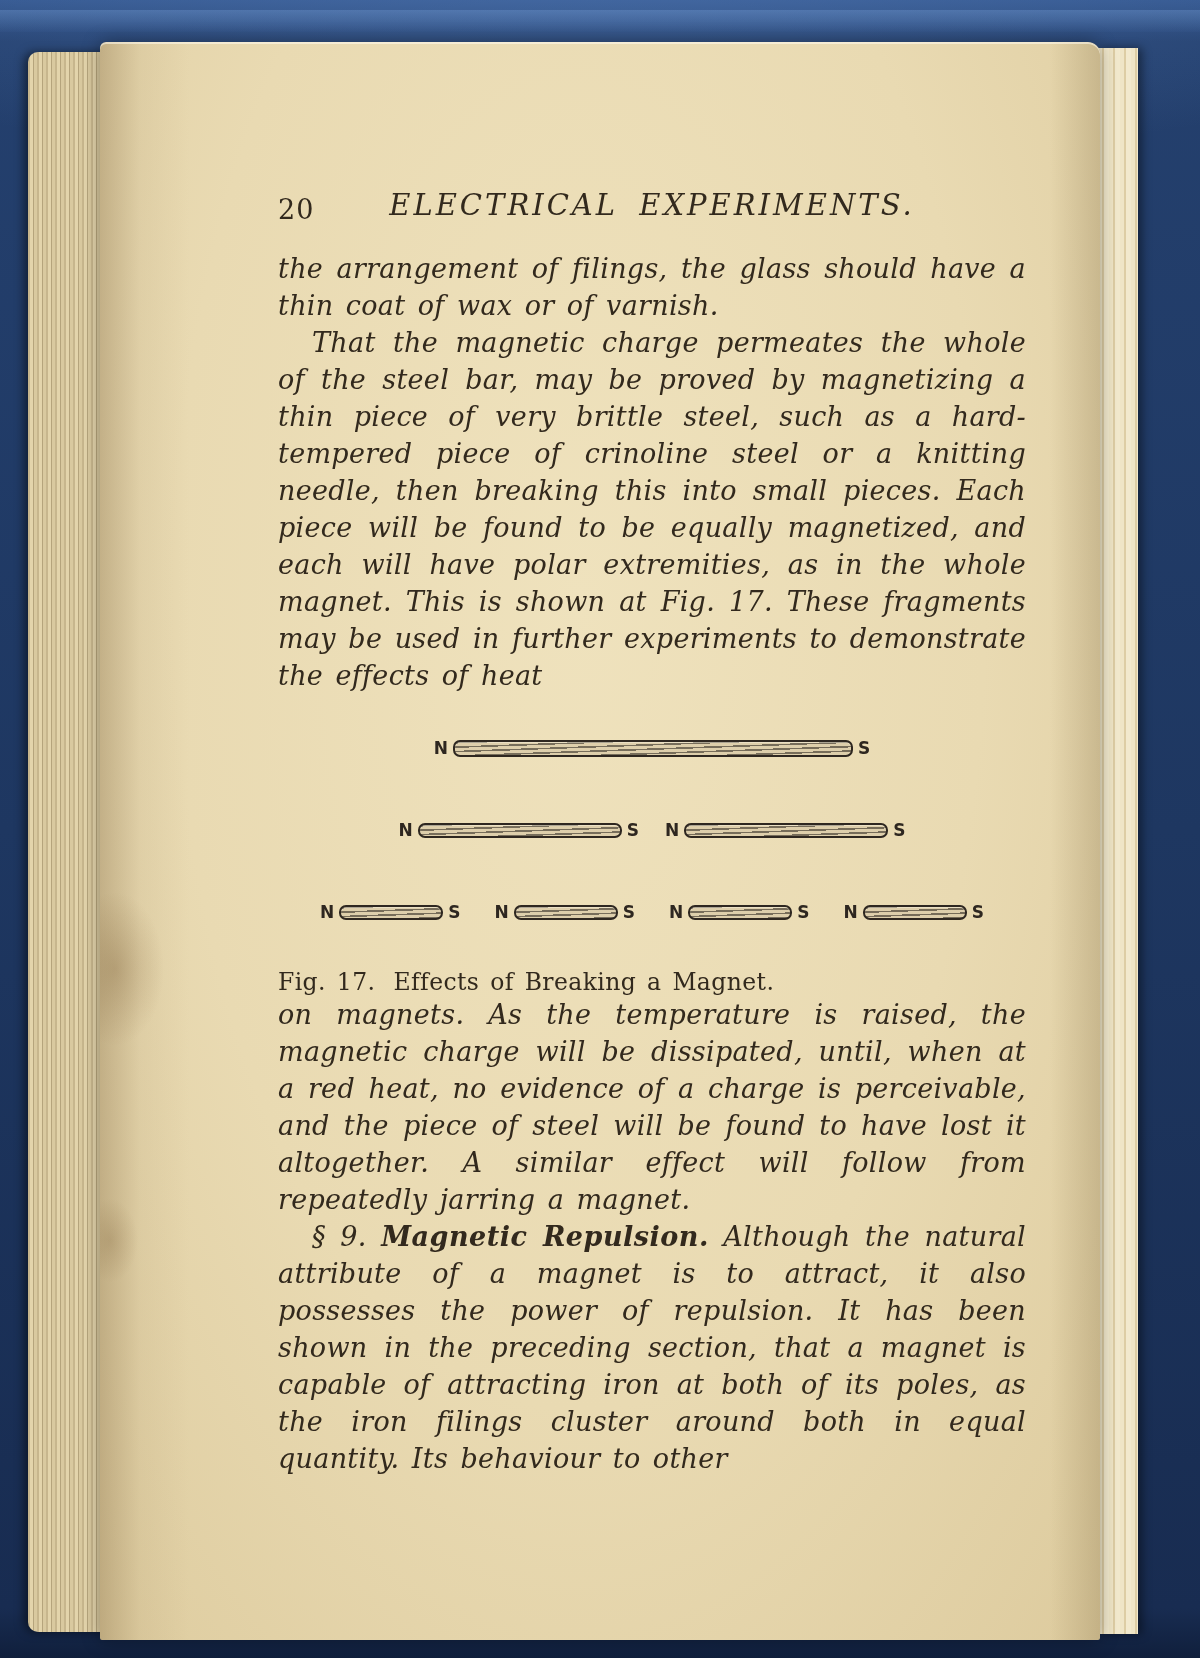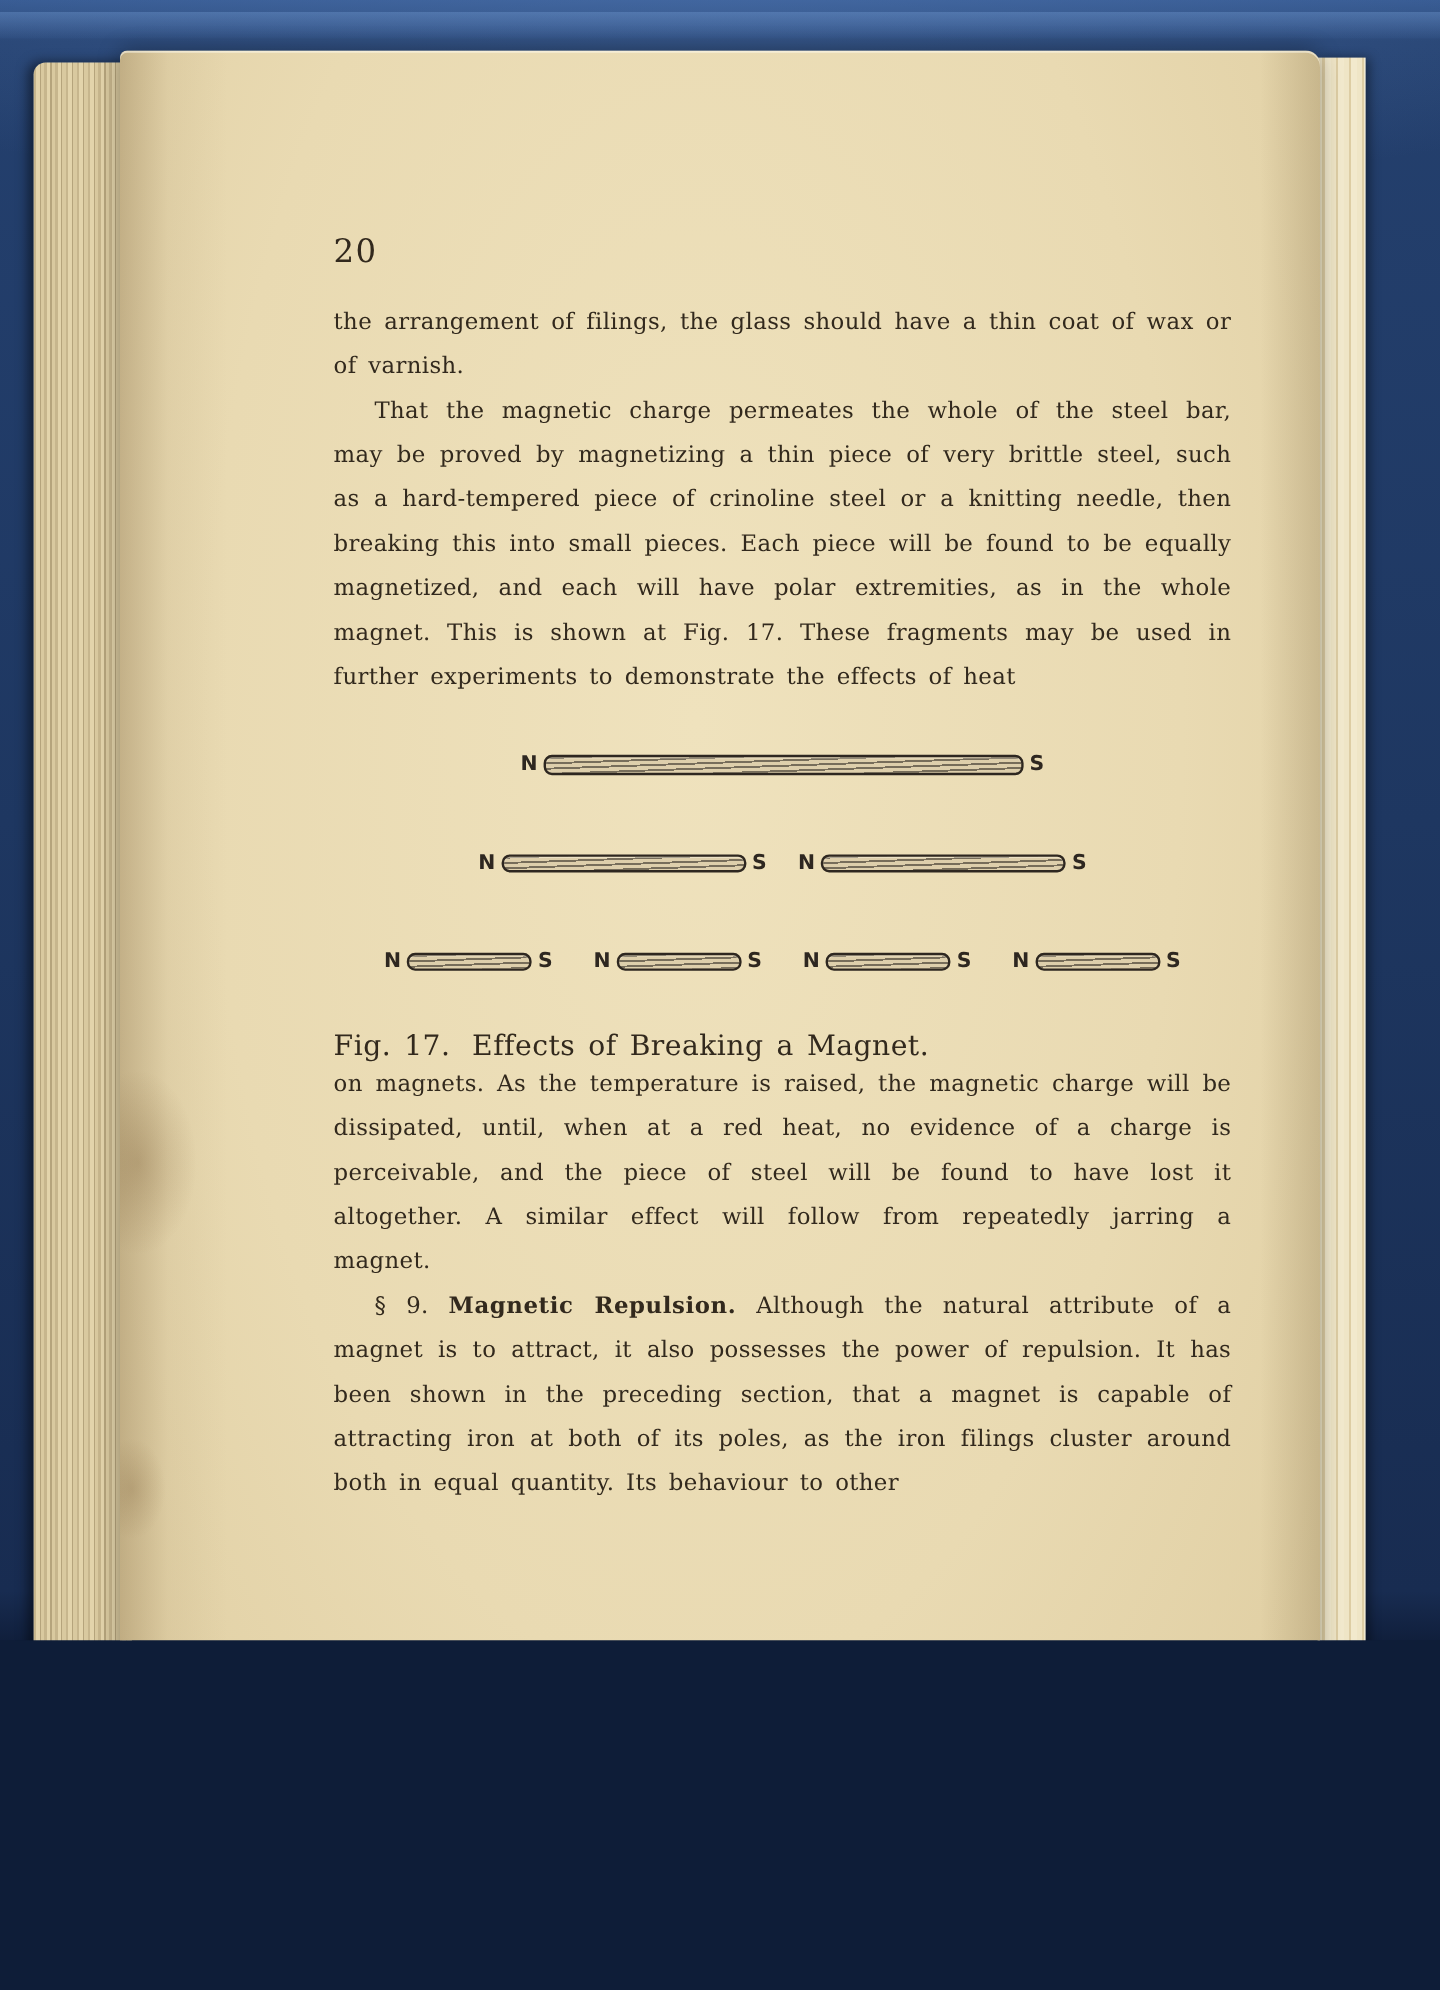--- a/index.html
+++ b/index.html
@@ -1,18 +1,18 @@
 <!DOCTYPE html>
 <html><head>
 <meta charset="utf-8">
 <style>
   html,body{margin:0;padding:0;background:#0e1d38;}
   .screen{
     position:relative;
-    width:1200px;height:1367px;
+    width:1200px;height:1658px;
     overflow:hidden;
     background:
       radial-gradient(ellipse 1400px 300px at 50% -40px, rgba(90,130,190,.45), transparent 70%),
       linear-gradient(180deg,#33568d 0%, #24406e 2.5%, #1e3761 50%, #182c51 97%, #101f3c 100%);
     font-family:"DejaVu Serif","Liberation Serif",serif;
   }
   
   .cover-band{
     position:absolute;left:0;top:10px;width:100%;height:22px;
     background:linear-gradient(180deg, rgba(120,160,215,.35), rgba(60,95,150,.15));
@@ -54,23 +54,23 @@
   .page-number{
     position:absolute;left:0;top:6px;
     font-size:27px;letter-spacing:1px;
   }
   .running-header{
     text-align:center;font-style:italic;font-size:29px;
     letter-spacing:3px;word-spacing:9px;
   }
   .body-para{
     margin:0;
-    font-size:19px;line-height:37px;
+    font-size:27px;line-height:37px;
     text-align:justify;
-    letter-spacing:.3px;word-spacing:3.5px;
+    letter-spacing:.3px;word-spacing:3.5px;font-style:italic;
   }
   .body-para.indent{text-indent:34px;}
   .body-para .bold{font-weight:bold;letter-spacing:.5px;}
   
   .figure-block{margin-top:44px;}
   .magnet-row{display:flex;justify-content:center;align-items:center;}
   .magnet-row + .magnet-row{margin-top:62px;}
   .magnet{display:flex;align-items:center;}
   .row-medium .magnet + .magnet{margin-left:16px;}
   .row-small .magnet + .magnet{margin-left:24px;}
@@ -101,20 +101,21 @@
 <div class="screen">
   <div class="cover-band"></div>
   <div class="page-stack"></div>
   <div class="right-edge"></div>
 
   <div class="main-page">
     <div class="page-content">
 
       <div class="page-header">
         <span class="page-number">20</span>
+        <div class="running-header">ELECTRICAL EXPERIMENTS.</div>
       </div>
 
       <div id="paras-before">
           <p class="body-para"><span>the arrangement of filings, the glass should have a thin coat of wax or of varnish.</span></p>
           <p class="body-para indent"><span>That the magnetic charge permeates the whole of the steel bar, may be proved by magnetizing a thin piece of very brittle steel, such as a hard-tempered piece of crinoline steel or a knitting needle, then breaking this into small pieces.  Each piece will be found to be equally magnetized, and each will have polar extremities, as in the whole magnet.  This is shown at Fig. 17.  These fragments may be used in further experiments to demonstrate the effects of heat</span></p>
         </div>
 
       <div class="figure-block">
         <div id="figure-rows">
             <div class="magnet-row row-large">

